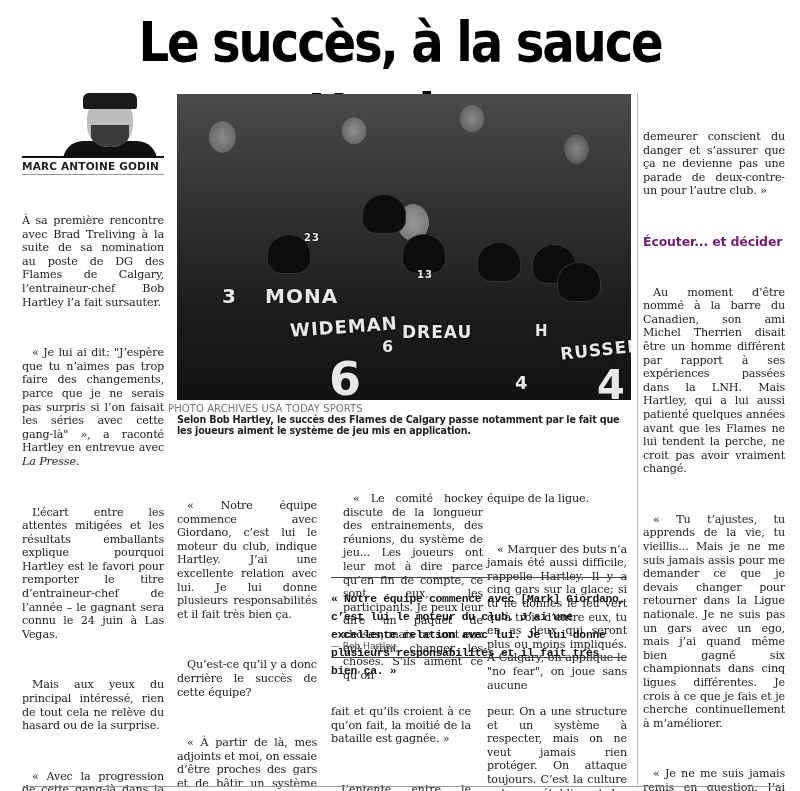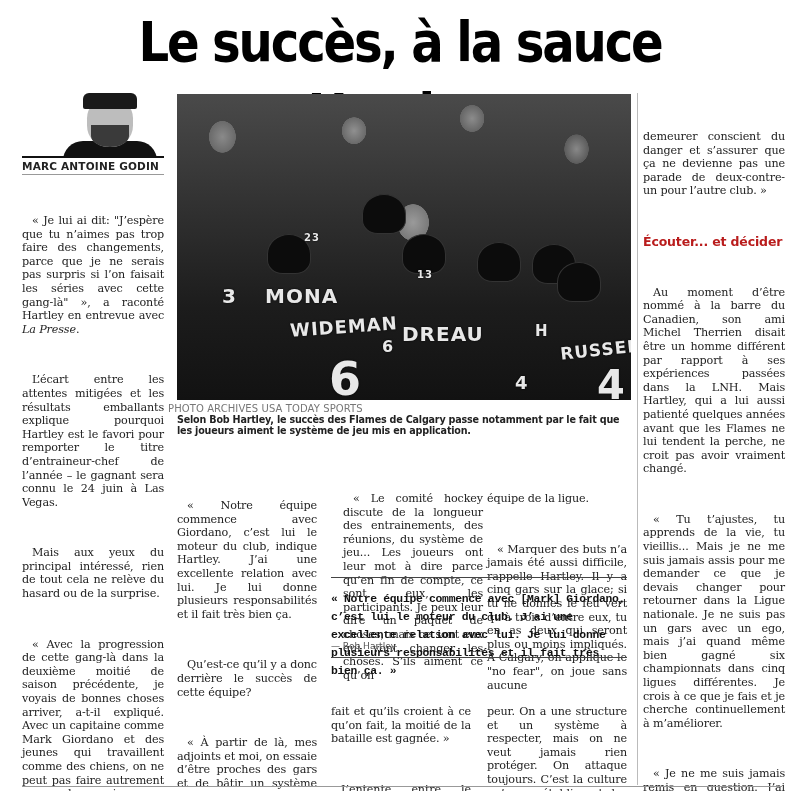--- a/index.html
+++ b/index.html
@@ -24,21 +24,21 @@
     .col1 { left: 22px; top: 177px; width: 142px; }
     .col2 { left: 177px; top: 462px; width: 140px; }
     .col3 { left: 343px; top: 455px; width: 140px; }
     .col4 { left: 487px; top: 455px; width: 140px; }
     .col3b { left: 331px; top: 668px; width: 140px; }
     .col4b { left: 487px; top: 668px; width: 140px; }
     .col5 { left: 643px; top: 93px; width: 142px; }
 
     .subhead {
       font-family: "DejaVu Sans", sans-serif; font-weight: bold; font-size: 12.5px;
-      margin-top: 6px; margin-bottom: 1px; text-indent: 0 !important; color: #b91c1c;
+      margin-top: 6px; margin-bottom: 1px; text-indent: 0 !important; color: #701a75;
     }
 
     .author-photo {
       position: absolute; left: 55px; top: 93px; width: 110px; height: 64px;
       background: radial-gradient(ellipse 30px 34px at 50% 48%, #c9c9c9 0%, #9a9a9a 55%, transparent 58%),
                   linear-gradient(180deg, #fff 0%, #fff 100%);
       overflow: hidden;
     }
     .author-photo .hair {
       position: absolute; left: 28px; top: 0; width: 54px; height: 16px; background: #1a1a1a;
@@ -112,37 +112,38 @@
   <div class="shoulders"></div>
   <div class="face"></div>
   <div class="hair"></div>
   <div class="beard"></div>
 </div>
 <div class="author-rule-top"></div>
 <div class="author-name">MARC ANTOINE GODIN</div>
 <div class="author-rule-bottom"></div>
 
 <div class="col col1">
+  <p class="noindent">À sa première rencontre avec Brad Treliving à la suite de sa nomination au poste de DG des Flames de Calgary, l’entraineur-chef Bob Hartley l’a fait sursauter.</p>
   <p><span>« Je lui ai dit: "J’espère que tu n’aimes pas trop faire des changements, parce que je ne serais pas surpris si l’on faisait les séries avec cette gang-là" », a raconté Hartley en entrevue avec </span><i>La Presse</i><span>.</span></p>
   <p>L’écart entre les attentes mitigées et les résultats emballants explique pourquoi Hartley est le favori pour remporter le titre d’entraineur-chef de l’année – le gagnant sera connu le 24 juin à Las Vegas.</p>
   <p>Mais aux yeux du principal intéressé, rien de tout cela ne relève du hasard ou de la surprise.</p>
   <p>« Avec la progression de cette gang-là dans la deuxième moitié de saison précédente, je voyais de bonnes choses arriver, a-t-il expliqué. Avec un capitaine comme Mark Giordano et des jeunes qui travaillent comme des chiens, on ne peut pas faire autrement que de voir une amélioration. »</p>
 
 </div>
 
 <div class="photo">
   <div class="helmet" style="left:185px;top:100px;"></div>
   <div class="helmet" style="left:90px;top:140px;"></div>
   <div class="helmet" style="left:225px;top:140px;"></div>
   <div class="helmet" style="left:300px;top:148px;"></div>
   <div class="helmet" style="left:355px;top:150px;"></div>
   <div class="helmet" style="left:380px;top:168px;"></div>
   <div class="jersey" style="left:88px;top:190px;font-size:20px;">MONA</div>
   <div class="jersey" style="left:113px;top:222px;font-size:18px;transform:rotate(-4deg);">WIDEMAN</div>
-  <div class="jersey" style="left:225px;top:228px;font-size:20px;">DREAU</div>
+  <div class="jersey" style="left:225px;top:228px;font-size:17px;">DREAU</div>
   <div class="jersey" style="left:383px;top:245px;font-size:17px;transform:rotate(-6deg);">RUSSELL</div>
   <div class="jersey" style="left:358px;top:228px;font-size:15px;">H</div>
   <div class="jersey" style="left:127px;top:138px;font-size:10px;">23</div>
   <div class="jersey" style="left:152px;top:258px;font-size:46px;">6</div>
   <div class="jersey" style="left:240px;top:175px;font-size:10px;">13</div>
   <div class="jersey" style="left:205px;top:243px;font-size:16px;">6</div>
   <div class="jersey" style="left:420px;top:268px;font-size:40px;">4</div>
   <div class="jersey" style="left:45px;top:190px;font-size:20px;">3</div>
   <div class="jersey" style="left:338px;top:278px;font-size:18px;">4</div>
 </div>

